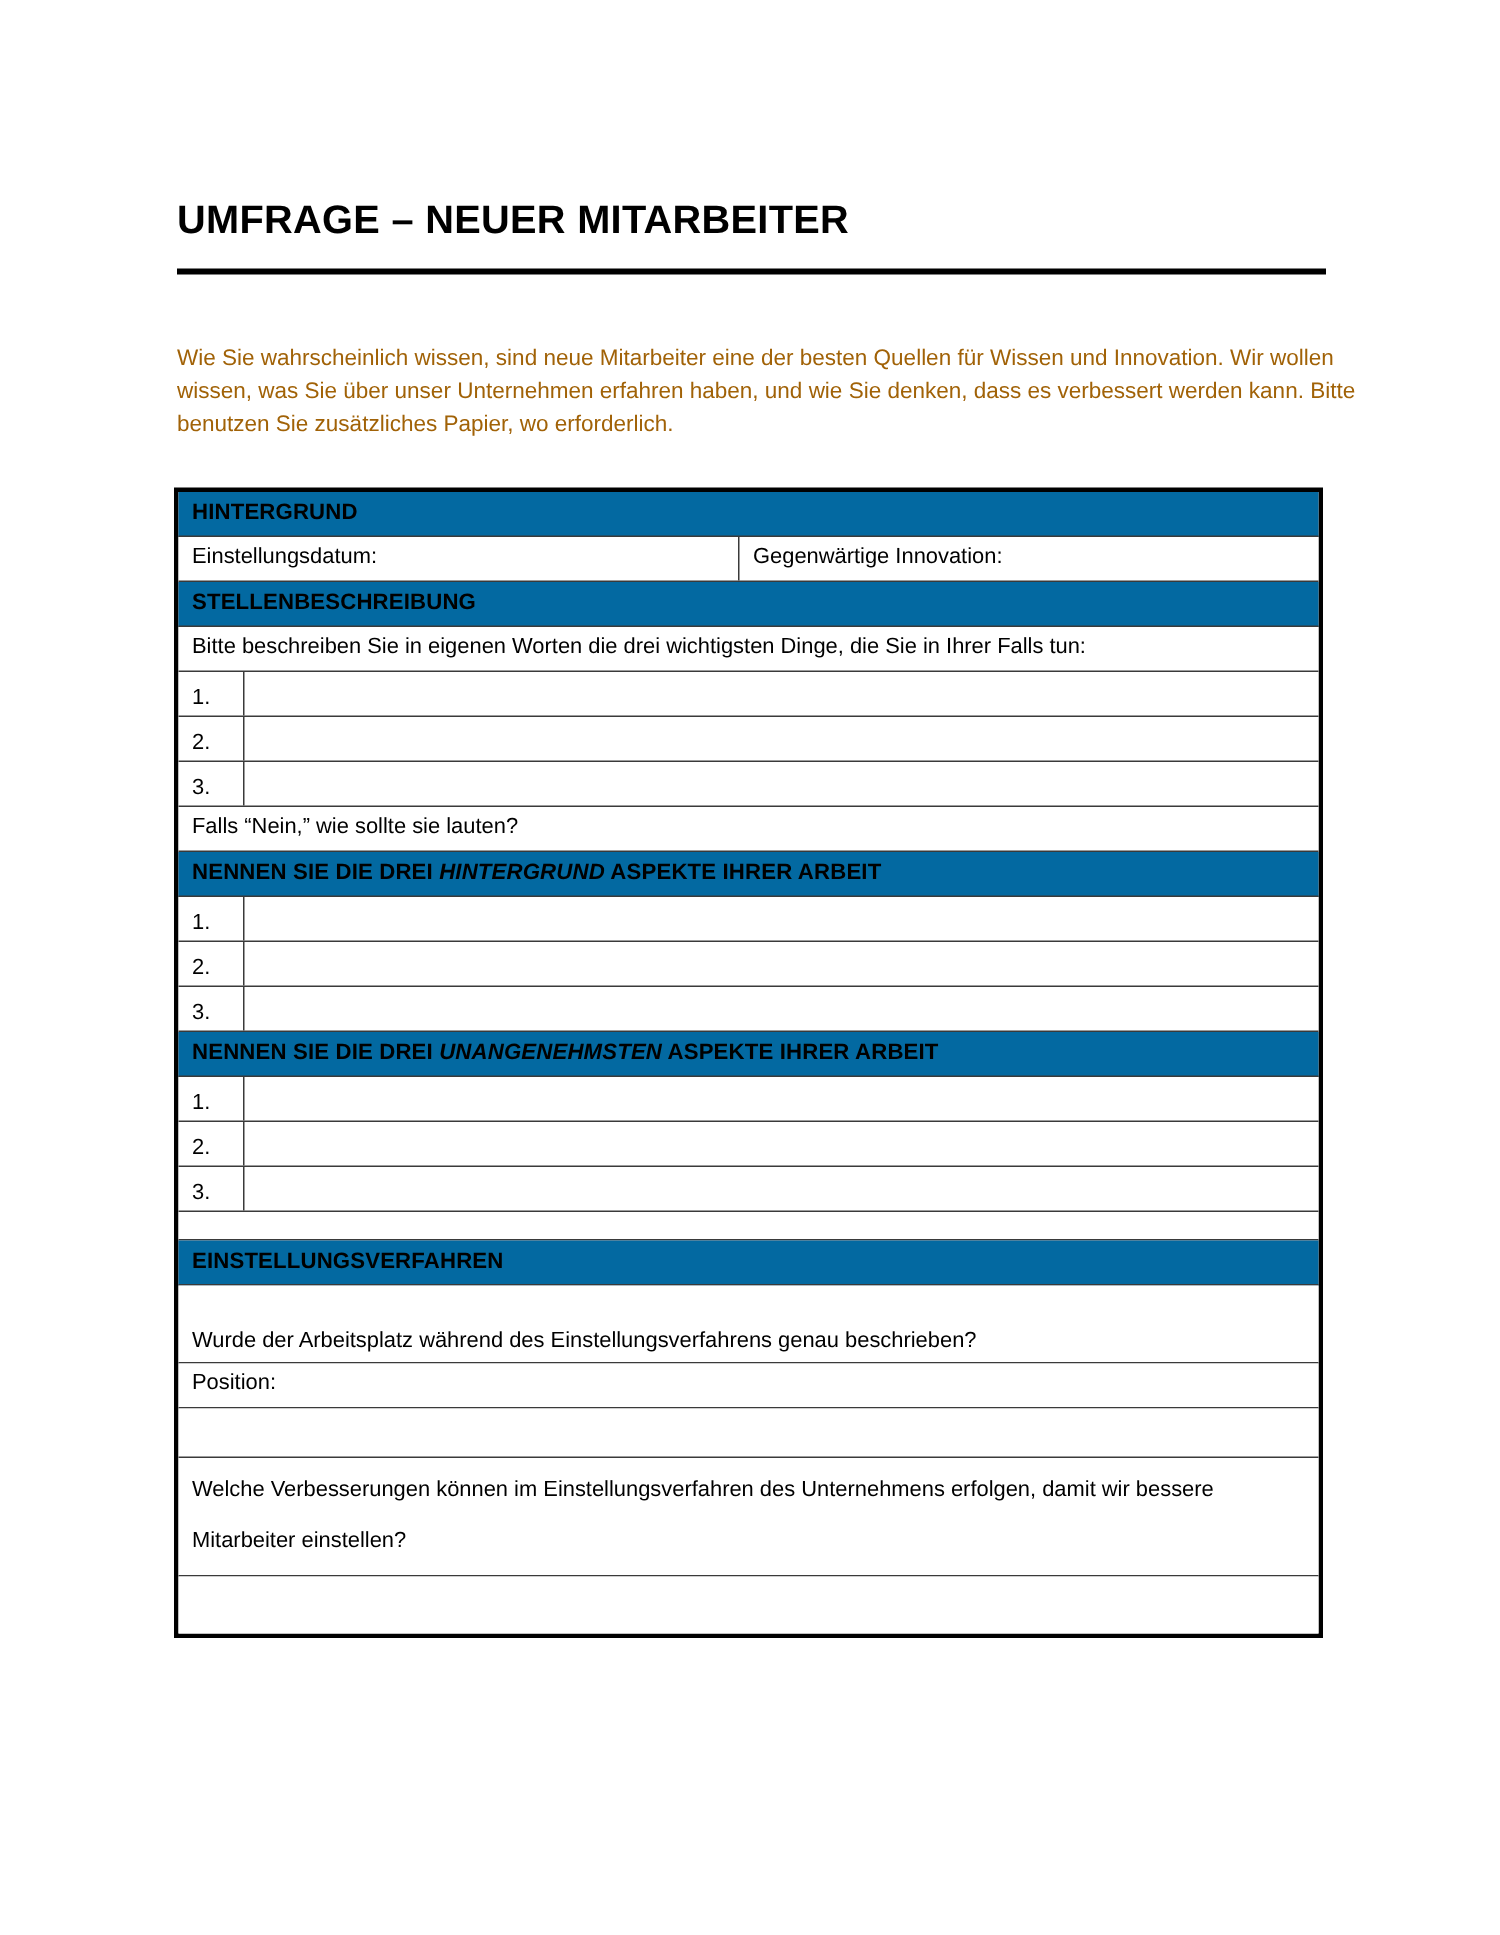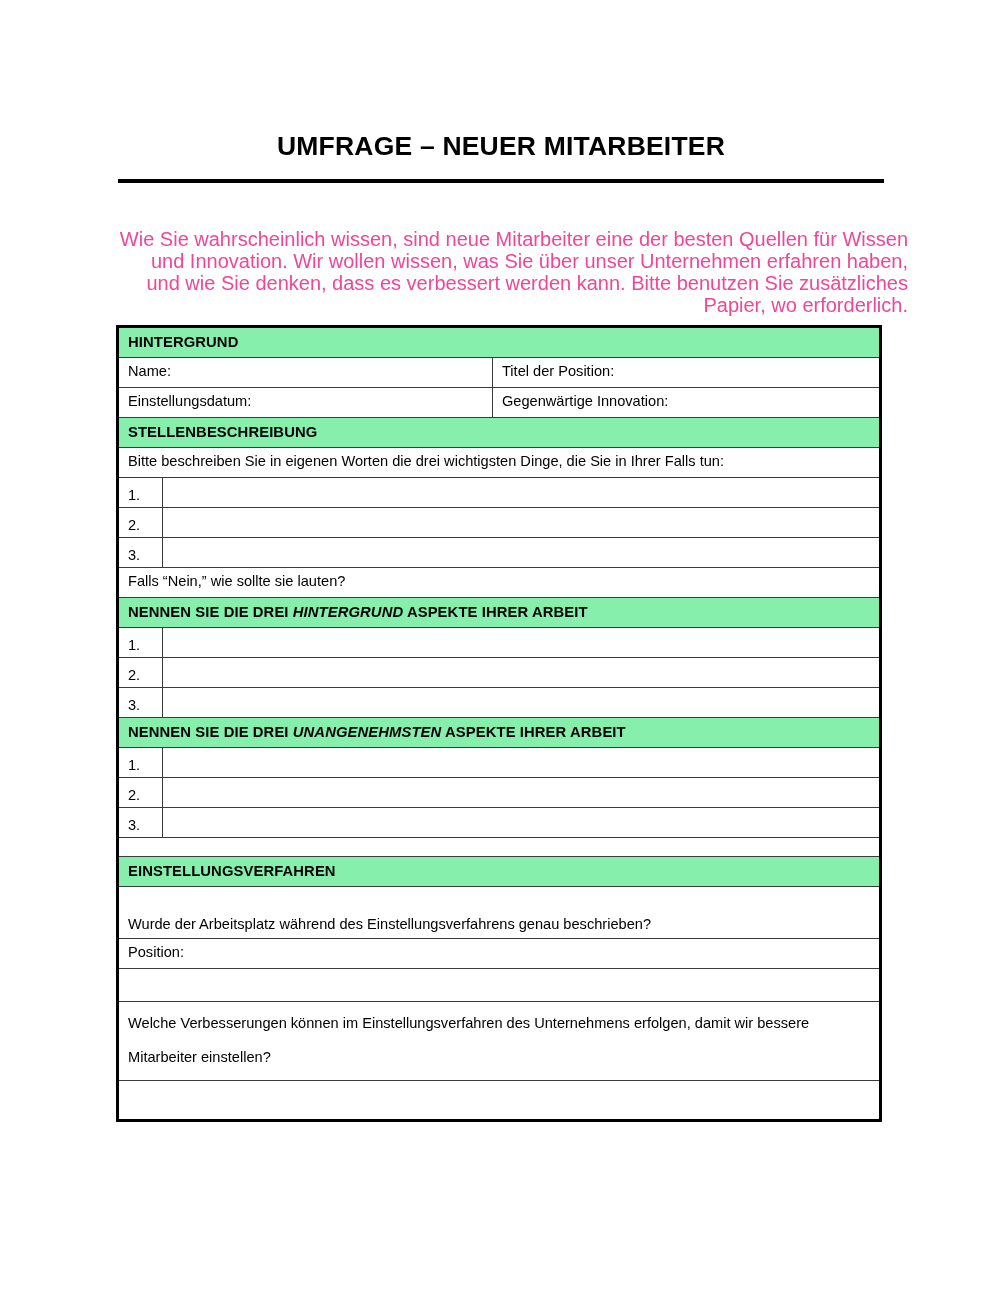--- a/index.html
+++ b/index.html
@@ -20,44 +20,42 @@
     left: 0; top: 0;
     width: 1000px;
     height: 1290px;
   }
   
   .doc-title {
     position: absolute;
     left: 118px;
     top: 132px;
     width: 766px;
-    text-align: center;
     font-size: 26.5px;
     font-weight: bold;
     letter-spacing: 0.2px;
     line-height: 1.1;
   }
   .title-rule {
     position: absolute;
     left: 118px;
     top: 179px;
     width: 766px;
     height: 4px;
     background: #000000;
   }
   
   .intro {
     position: absolute;
     left: 118px;
     top: 228px;
     width: 790px;
-    font-size: 20px;
+    font-size: 15px;
     line-height: 22px;
-    color: #ec4899;
-    text-align: right;
+    color: #a16207;
   }
   
   .form-table {
     position: absolute;
     left: 116px;
     top: 325px;
     width: 766px;
     border: 3px solid #000000;
     box-sizing: border-box;
     background: #ffffff;
@@ -65,21 +63,21 @@
   .row {
     display: flex;
     box-sizing: border-box;
     border-bottom: 1.5px solid #3a3a3a;
     background: #ffffff;
   }
   .row:last-child { border-bottom: none; }
 
   .section-head {
     display: block;
-    background: #86efac;
+    background: #0369a1;
     font-weight: bold;
     font-size: 14.8px;
     padding: 6px 9px 7px 9px;
     letter-spacing: 0.1px;
     box-sizing: border-box;
     border-bottom: 1.5px solid #3a3a3a;
   }
   .section-head em {
     font-style: italic;
   }
@@ -159,24 +157,20 @@
 
   <div class="doc-title">UMFRAGE – NEUER MITARBEITER</div>
   <div class="title-rule"></div>
 
   <div class="intro">Wie Sie wahrscheinlich wissen, sind neue Mitarbeiter eine der besten Quellen für Wissen und Innovation. Wir wollen wissen, was Sie über unser Unternehmen erfahren haben, und wie Sie denken, dass es verbessert werden kann. Bitte benutzen Sie zusätzliches Papier, wo erforderlich.</div>
 
   <div class="form-table">
 
     <div class="section-head">HINTERGRUND</div>
 
-    <div class="row">
-      <div class="cell cell-left">Name:</div>
-      <div class="cell cell-right">Titel der Position:</div>
-    </div>
 
     <div class="row">
       <div class="cell cell-left">Einstellungsdatum:</div>
       <div class="cell cell-right">Gegenwärtige Innovation:</div>
     </div>
 
     <div class="section-head">STELLENBESCHREIBUNG</div>
 
     <div class="row">
       <div class="full-cell">Bitte beschreiben Sie in eigenen Worten die drei wichtigsten Dinge, die Sie in Ihrer Falls tun:</div>

